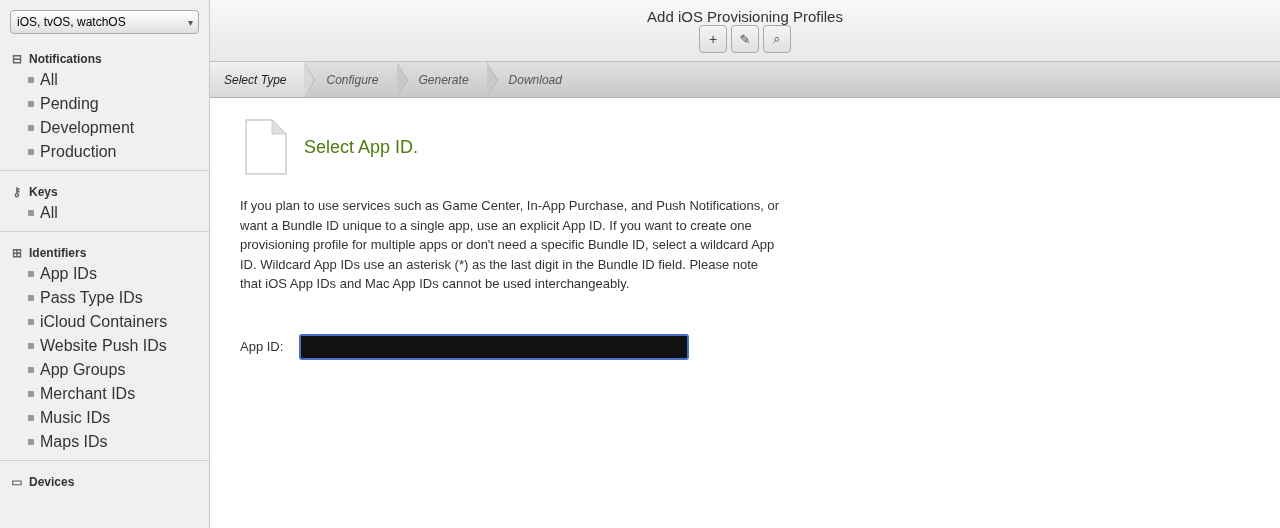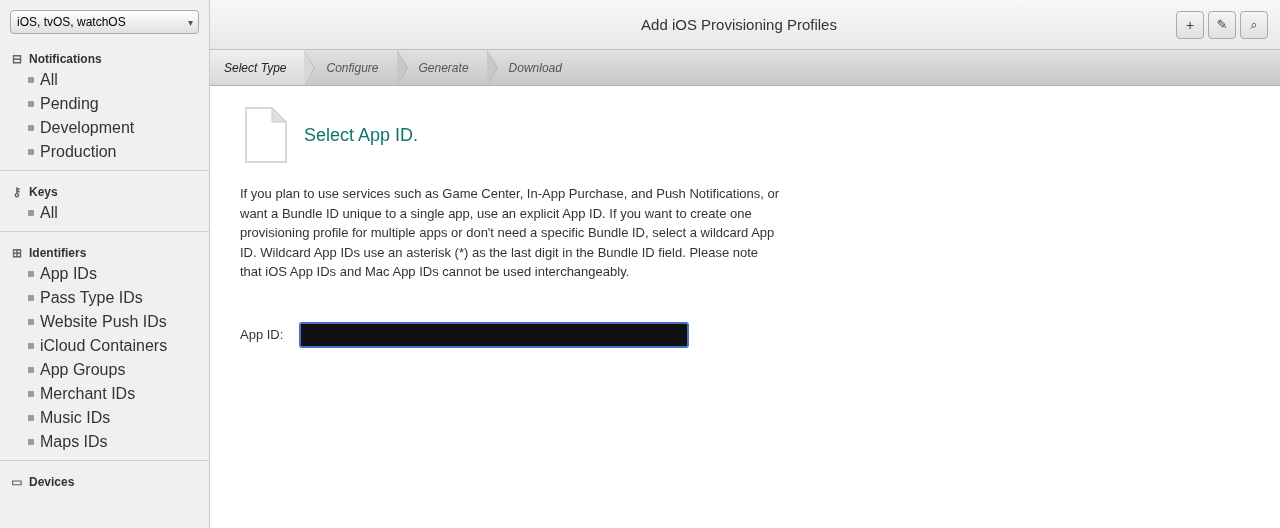--- a/index.html
+++ b/index.html
@@ -117,20 +117,21 @@
 
     
     .toolbar {
       display: flex;
       align-items: center;
       justify-content: space-between;
       padding: 8px 12px;
       background: linear-gradient(to bottom, #f8f8f8, #e8e8e8);
       border-bottom: 1px solid #c0c0c0;
       min-height: 50px;
+      flex-direction: column;
     }
 
     .toolbar-title {
       flex: 1;
       text-align: center;
       font-size: 15px;
       font-weight: 500;
       color: #333;
     }
 
@@ -231,21 +232,21 @@
     }
 
     .file-icon svg {
       width: 100%;
       height: 100%;
     }
 
     .content-title {
       font-size: 18px;
       font-weight: 400;
-      color: #0f766e;
+      color: #4d7c0f;
     }
 
     .content-description {
       font-size: 13px;
       color: #333;
       line-height: 1.5;
       margin-bottom: 40px;
       max-width: 540px;
     }
 
@@ -336,25 +337,25 @@
     <div class="sidebar-item">
       <span class="sidebar-bullet"></span>
       <span>App IDs</span>
     </div>
     <div class="sidebar-item">
       <span class="sidebar-bullet"></span>
       <span>Pass Type IDs</span>
     </div>
     <div class="sidebar-item">
       <span class="sidebar-bullet"></span>
+      <span>iCloud Containers</span>
+    </div>
+    <div class="sidebar-item">
+      <span class="sidebar-bullet"></span>
       <span>Website Push IDs</span>
-    </div>
-    <div class="sidebar-item">
-      <span class="sidebar-bullet"></span>
-      <span>iCloud Containers</span>
     </div>
     <div class="sidebar-item">
       <span class="sidebar-bullet"></span>
       <span>App Groups</span>
     </div>
     <div class="sidebar-item">
       <span class="sidebar-bullet"></span>
       <span>Merchant IDs</span>
     </div>
     <div class="sidebar-item">

